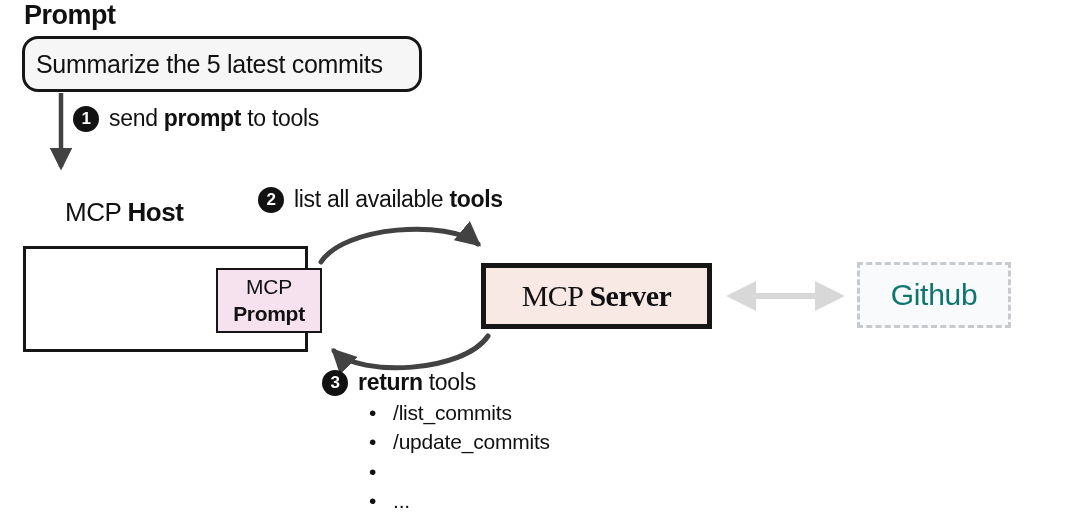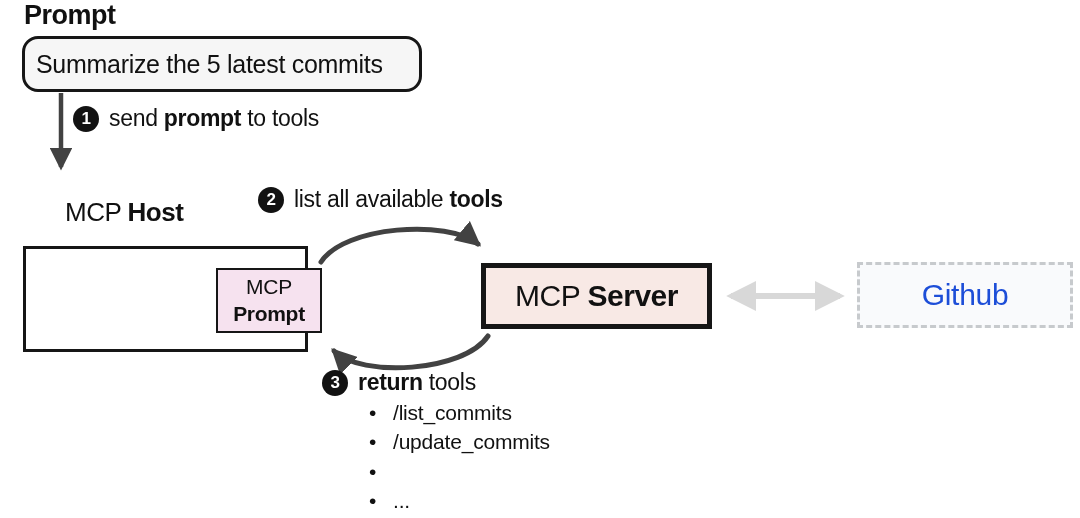--- a/index.html
+++ b/index.html
@@ -74,32 +74,32 @@
   #client-box .l2 { font-weight: 700; }
 
   
   #server-box {
     left: 481px; top: 263px;
     width: 231px; height: 66px;
     box-sizing: border-box;
     background: #f8e9e5;
     border: 5px solid #161616;
     display: flex; align-items: center; justify-content: center;
-    font-size: 30px; letter-spacing: -0.5px; white-space: pre;
+    font-size: 30px; letter-spacing: -0.5px; white-space: pre; font-family: Liberation Serif, serif;
   }
 
   
   #github-box {
     left: 857px; top: 262px;
-    width: 216px; height: 66px;
+    width: 154px; height: 66px;
     box-sizing: border-box;
     background: #f9fafc;
     border: 3px dashed #c7cacd;
     display: flex; align-items: center; justify-content: center;
-    font-size: 30px; color: #1d4ed8; letter-spacing: -0.3px;
+    font-size: 30px; color: #0f766e; letter-spacing: -0.3px;
   }
 
   
   #tools-list {
     left: 369px; top: 398px;
     font-size: 21px; letter-spacing: -0.2px;
   }
   #tools-list .tool-row {
     display: flex; align-items: center;
     height: 29.5px;

